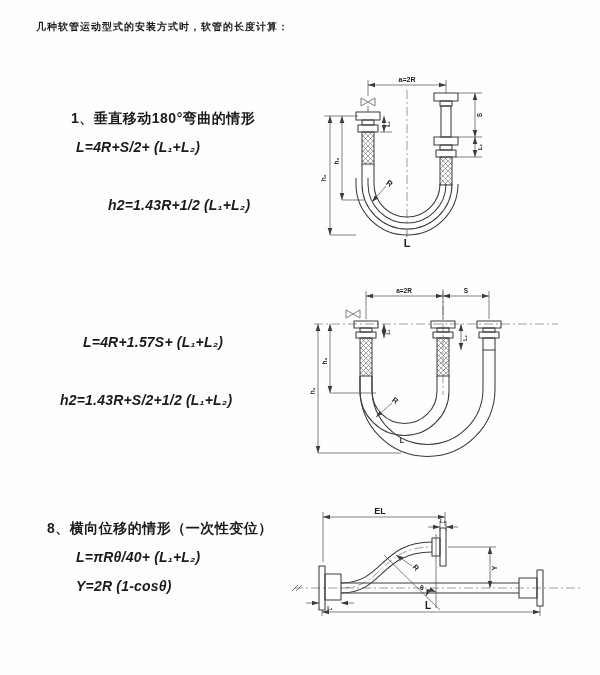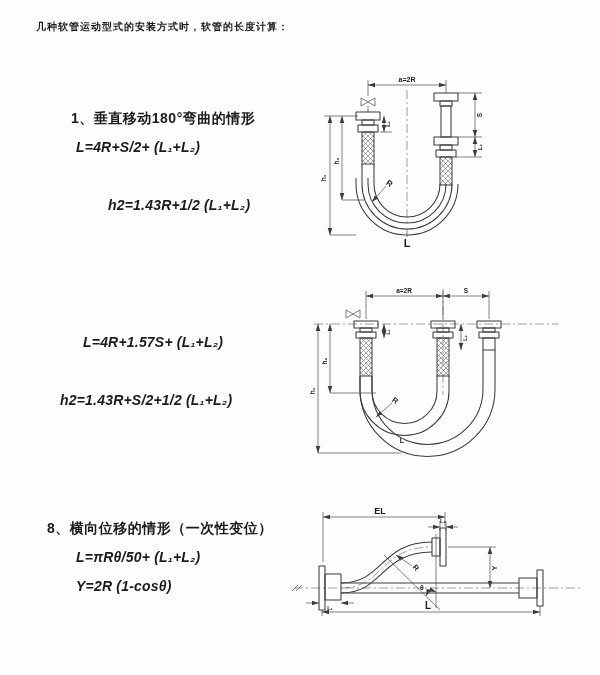--- a/index.html
+++ b/index.html
@@ -23,21 +23,21 @@
   <div class="doc-title">几种软管运动型式的安装方式时，软管的长度计算：</div>
 
   <div class="sec-heading" style="left:47px;top:110px;margin-left:24px;">1、垂直移动180°弯曲的情形</div>
   <div class="formula" style="left:76px;top:139px;">L=4R+S/2+ (L₁+L₂)</div>
   <div class="formula" style="left:76px;top:197px;margin-left:32px;">h2=1.43R+1/2 (L₁+L₂)</div>
 
   <div class="formula" style="left:76px;top:334px;padding-left:7px;">L=4R+1.57S+ (L₁+L₂)</div>
   <div class="formula" style="left:60px;top:392px;">h2=1.43R+S/2+1/2 (L₁+L₂)</div>
 
   <div class="sec-heading" style="left:47px;top:520px;">8、横向位移的情形（一次性变位）</div>
-  <div class="formula" style="left:76px;top:549px;">L=πRθ/50+ (L₁+L₂)</div>
+  <div class="formula" style="left:76px;top:549px;">L=πRθ/40+ (L₁+L₂)</div>
   <div class="formula" style="left:76px;top:578px;">Y=2R (1-cosθ)</div>
 
   <div class="diagram" style="left:298px;top:66px;width:200px;height:190px;">
   <svg width="200" height="190" viewBox="0 0 200 190">
     <defs>
       <marker id="me1" markerWidth="8" markerHeight="6" refX="7" refY="3" orient="auto" markerUnits="userSpaceOnUse">
         <path d="M0,0.7 L7,3 L0,5.3 Z" fill="#3c3c3c"></path>
       </marker>
       <marker id="ms1" markerWidth="8" markerHeight="6" refX="0" refY="3" orient="auto" markerUnits="userSpaceOnUse">
         <path d="M7,0.7 L0,3 L7,5.3 Z" fill="#3c3c3c"></path>

